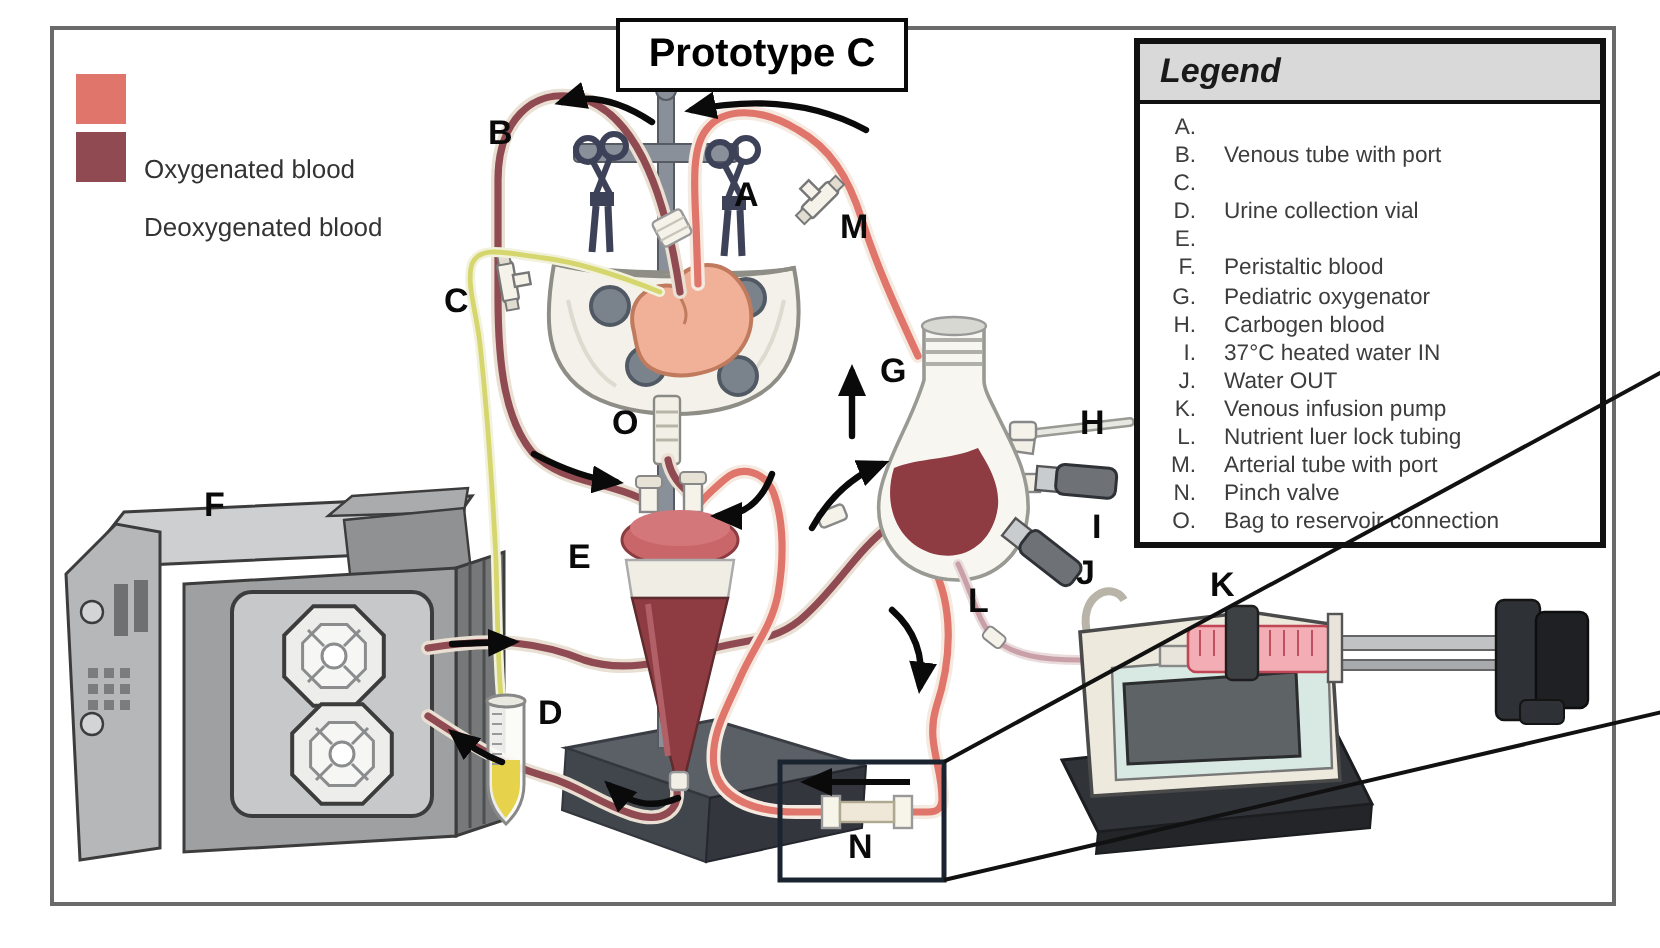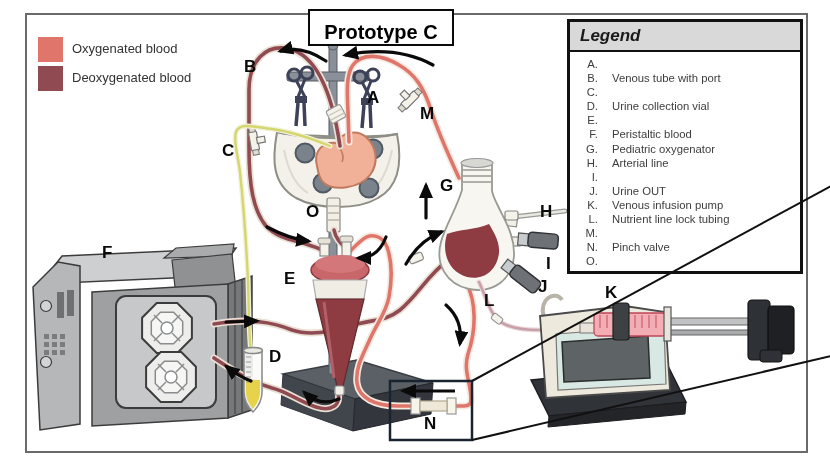--- a/index.html
+++ b/index.html
@@ -13,28 +13,28 @@
   }
   .frame{
     position:absolute;left:25px;top:13px;width:783px;height:440px;
     border:2px solid #6a6a6a;background:#fff;box-sizing:border-box;
   }
   svg.diagram{position:absolute;left:0;top:0;z-index:2;}
   svg.overlay{position:absolute;left:0;top:0;z-index:6;pointer-events:none;}
   .title-box{
     position:absolute;left:308px;top:9px;width:146px;height:37px;z-index:5;
     background:#fff;border:2.5px solid #0a0a0a;box-sizing:border-box;
-    display:flex;align-items:flex-end;justify-content:center;
+    display:flex;align-items:center;justify-content:center;
     font-size:20px;font-weight:bold;color:#000;
   }
   .swatch{position:absolute;width:25px;height:25px;z-index:3;}
   .swatch.oxy{left:38px;top:37px;background:var(--oxy);}
   .swatch.deoxy{left:38px;top:66px;background:var(--deoxy);}
   .swatch-label{
-    position:absolute;z-index:3;font-size:13px;color:#333;white-space:nowrap;
+    position:absolute;z-index:3;font-size:13px;color:#333;white-space:nowrap;margin-top:36px;
   }
   .swatch-label.oxy{left:72px;top:41px;}
   .swatch-label.deoxy{left:72px;top:70px;}
   .legend-box{
     position:absolute;left:567px;top:19px;width:236px;height:255px;z-index:4;
     background:#fff;border:3px solid #111;box-sizing:border-box;
   }
   .legend-title{
     height:30px;background:#D9D9D9;border-bottom:2.5px solid #111;
     font-size:17px;font-weight:bold;color:#1a1a1a;
@@ -344,53 +344,56 @@
         <span class="lval">Peristaltic blood</span>
       </div>
 
       <div class="lrow">
         <span class="lkey">G.</span>
         <span class="lval">Pediatric oxygenator</span>
       </div>
 
       <div class="lrow">
         <span class="lkey">H.</span>
-        <span class="lval">Arterial line</span>
+        <span class="lval">Carbogen blood</span>
       </div>
 
       <div class="lrow">
         <span class="lkey">I.</span>
+        <span class="lval">37°C heated water IN</span>
       </div>
 
       <div class="lrow">
         <span class="lkey">J.</span>
-        <span class="lval">Urine OUT</span>
+        <span class="lval">Water OUT</span>
       </div>
 
       <div class="lrow">
         <span class="lkey">K.</span>
         <span class="lval">Venous infusion pump</span>
       </div>
 
       <div class="lrow">
         <span class="lkey">L.</span>
-        <span class="lval">Nutrient line lock tubing</span>
+        <span class="lval">Nutrient luer lock tubing</span>
       </div>
 
       <div class="lrow">
         <span class="lkey">M.</span>
+        <span class="lval">Arterial tube with port</span>
       </div>
 
       <div class="lrow">
         <span class="lkey">N.</span>
         <span class="lval">Pinch valve</span>
       </div>
 
       <div class="lrow">
         <span class="lkey">O.</span>
+        <span class="lval">Bag to reservoir connection</span>
       </div>
     </div>
 </div>
 
 <div class="dlabel" style="left:367px;top:88px">A</div>
 <div class="dlabel" style="left:244px;top:57px">B</div>
 <div class="dlabel" style="left:222px;top:141px">C</div>
 <div class="dlabel" style="left:269px;top:347px">D</div>
 <div class="dlabel" style="left:284px;top:269px">E</div>
 <div class="dlabel" style="left:102px;top:243px">F</div>

